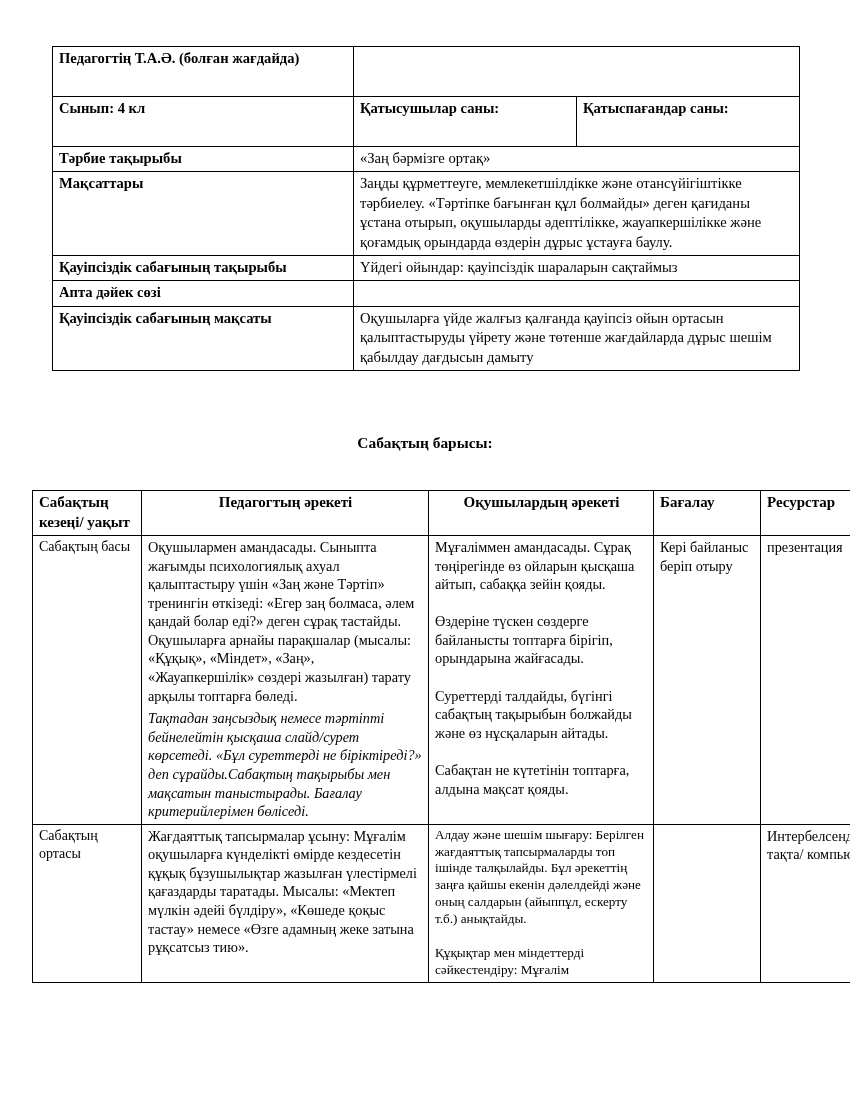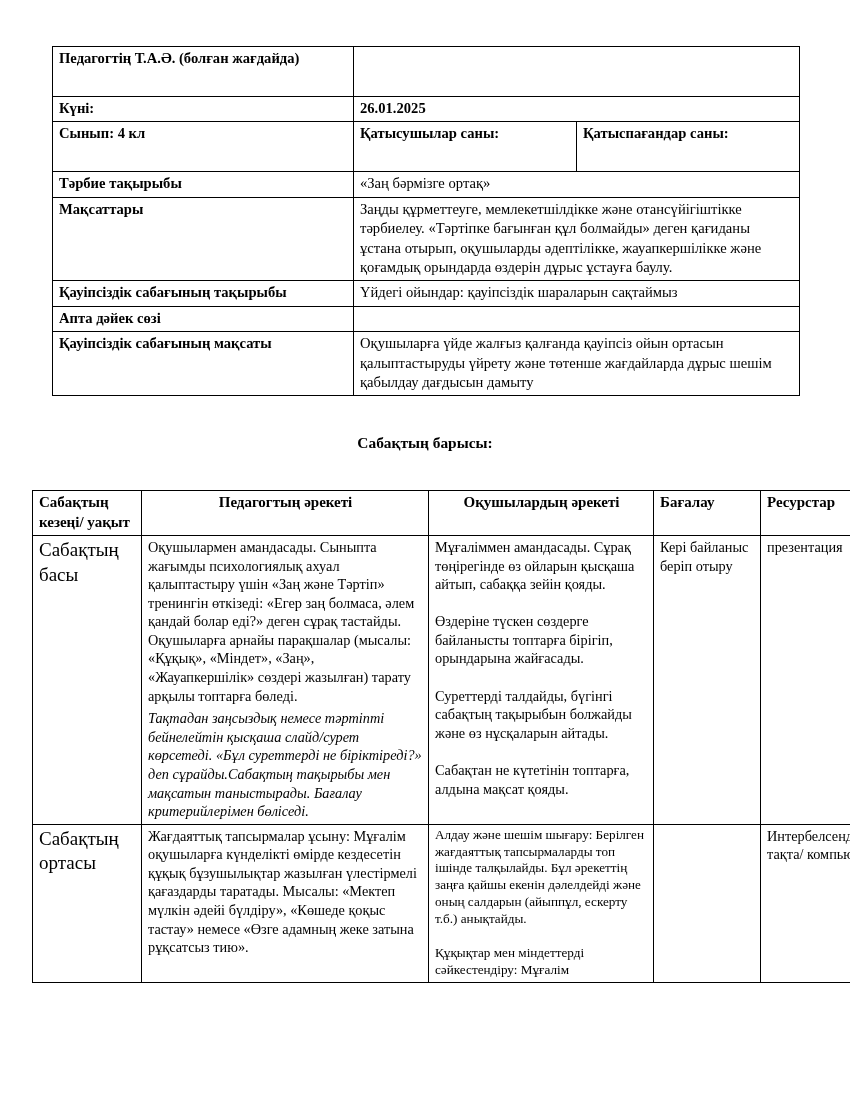--- a/index.html
+++ b/index.html
@@ -88,41 +88,37 @@
   }
   .flow-table thead th.center { text-align: center; }
   .c1 { width: 97px; }
   .c2 { width: 275px; }
   .c3 { width: 213px; }
   .c4 { width: 95px; }
   .c5 { width: 120px; }
 
   .stage-label {
     font-weight: bold;
-    font-size: 19px;
+    font-size: 14px;
   }
   .para { margin: 0; }
   .para + .para { margin-top: 4px; font-style: italic; }
   .gap { display: block; height: 1.30em; }
   .small-text { font-size: 13.2px; line-height: 1.28; margin-left: 9px; }
 </style>
 </head>
 <body>
 
 <div class="page">
 
   <table class="info-table">
     <tbody>
       <tr>
         <td class="col-a lbl cell-tall-1">Педагогтің Т.А.Ә. (болған жағдайда)</td>
         <td colspan="2"></td>
-      </tr>
-      <tr>
-        <td class="col-a lbl">Күні:</td>
-        <td colspan="2" class="val-bold">26.01.2025</td>
       </tr>
       <tr>
         <td class="col-a lbl cell-tall-2">Сынып:   4 кл</td>
         <td class="val-bold" style="width:185px">Қатысушылар саны:</td>
         <td class="val-bold">Қатыспағандар саны:</td>
       </tr>
       <tr>
         <td class="col-a lbl">Тәрбие тақырыбы</td>
         <td colspan="2" class="val"> «Заң бәрмізге ортақ»</td>
       </tr>

